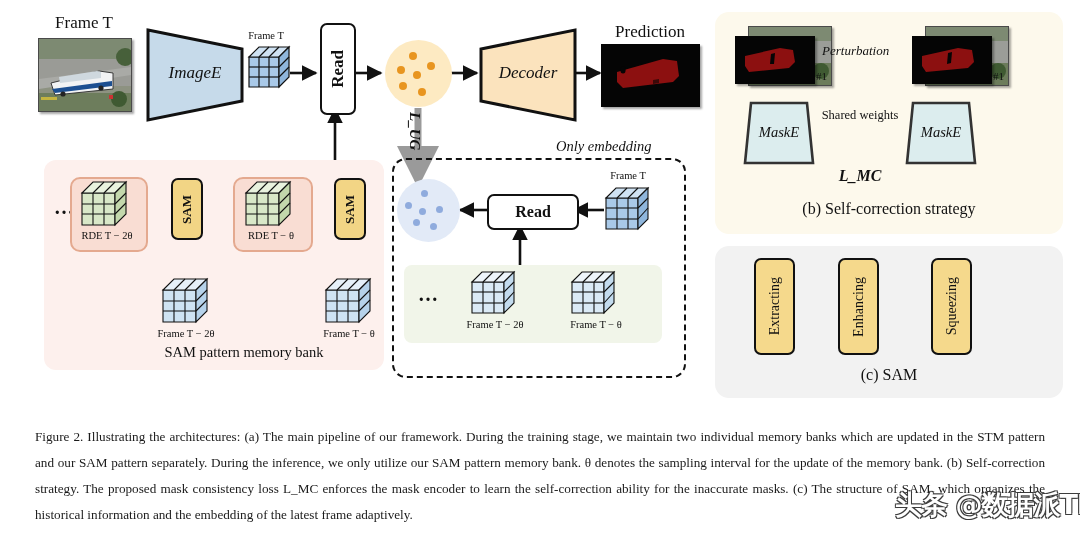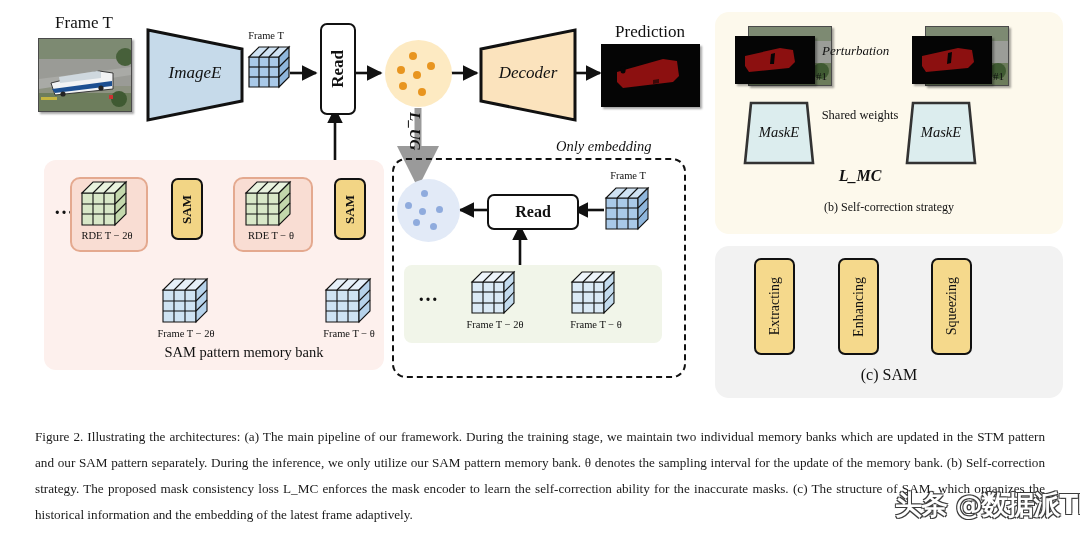--- a/index.html
+++ b/index.html
@@ -478,21 +478,21 @@
   </div>
 
   <div class="abs ser ctr" style="left:808px;top:108px;width:104px;font-size:12.5px;">
     <span>Shared weights</span>
   </div>
 
   <div class="abs ser bold it ctr" style="left:820px;top:167px;width:80px;font-size:16px;">
     <span>L_MC</span>
   </div>
 
-  <div class="abs ser ctr" style="left:715px;top:200px;width:348px;font-size:12px;">
+  <div class="abs ser ctr" style="left:715px;top:200px;width:348px;font-size:16px;">
     <span>(b) Self-correction strategy</span>
   </div>
 
   <div class="abs panel-c" style="left:715px;top:246px;width:348px;height:152px;"></div>
 
   <div class="abs gold-box" style="left:754px;top:258px;width:37px;height:93px;display:flex;align-items:center;justify-content:center;">
     <span class="vtext ser" style="font-size:14px;">Extracting</span>
   </div>
 
   <div class="abs gold-box" style="left:838px;top:258px;width:37px;height:93px;display:flex;align-items:center;justify-content:center;">

